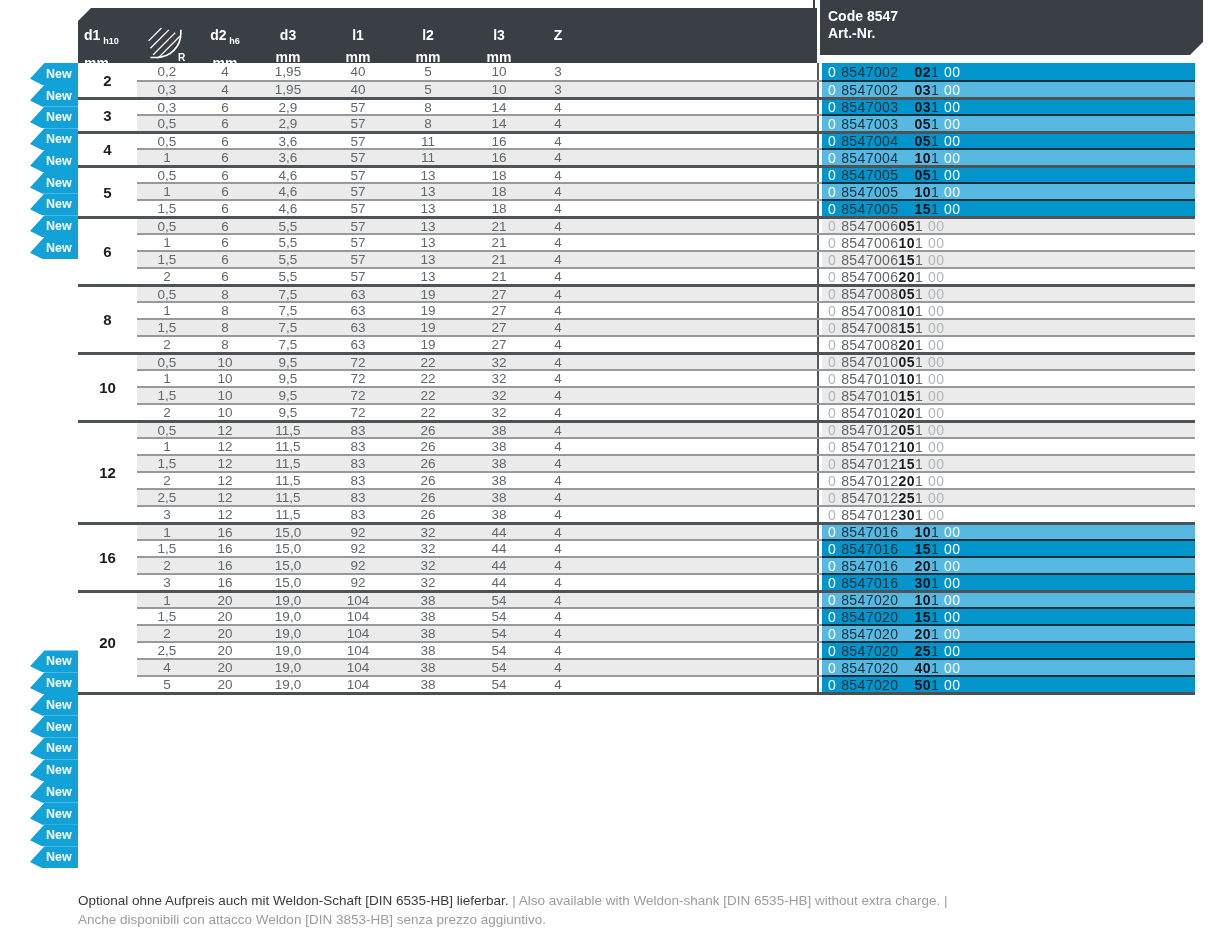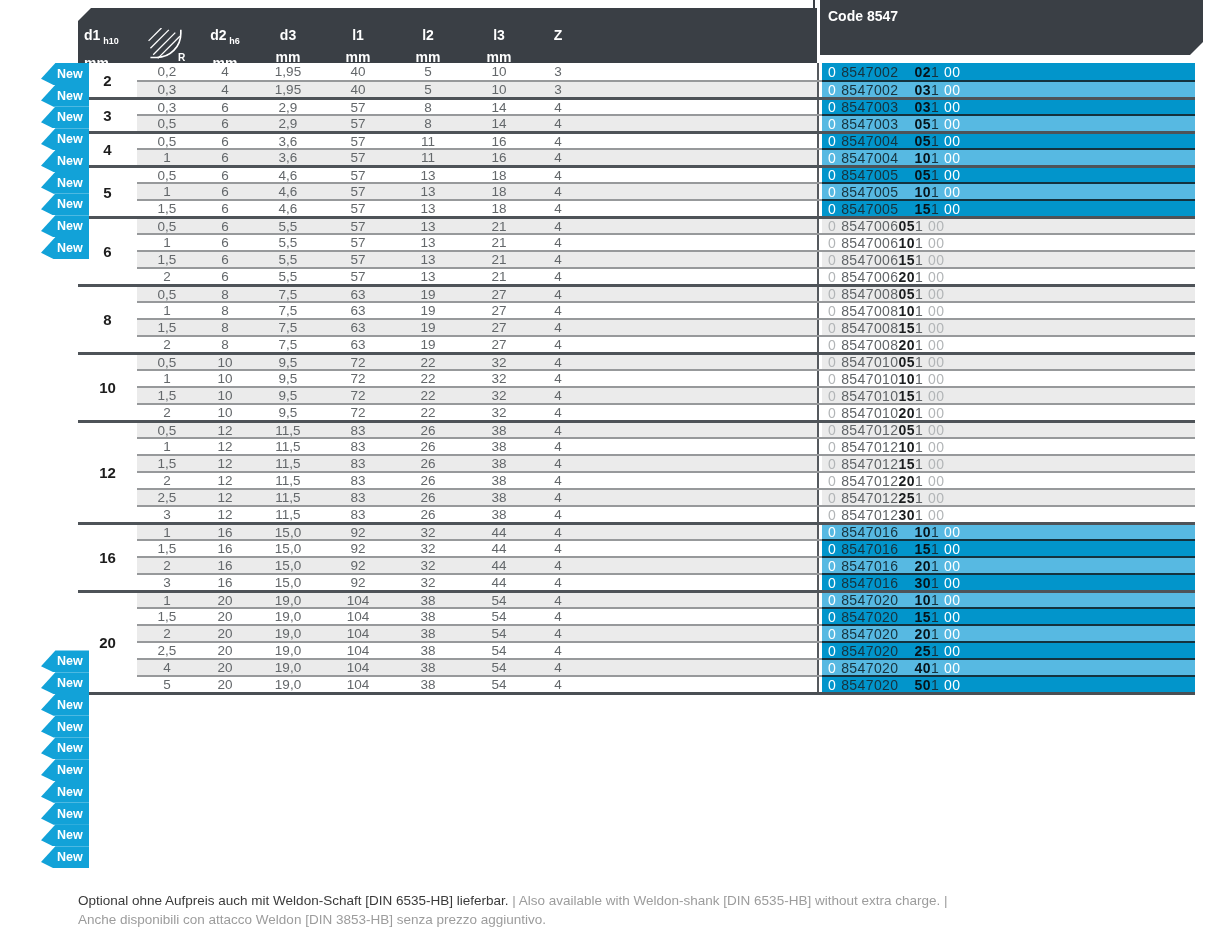--- a/index.html
+++ b/index.html
@@ -54,21 +54,21 @@
   .art .boldp { color:#1A1D1F; font-weight:bold; }
   .art .sp1 { width:5px; display:inline-block; }
   .art.dark { background:#0295CB; }
   .art.light { background:#57B9E2; }
   .art.new .dim { color:#FFFFFF; }
   .art.new .mainp { color:#16323D; }
   .art.new .boldp { color:#06141B;margin-left:16px; }
 
   
   #badges { position:absolute; left:30px; top:63px; width:48px; height:806px; z-index:3; }
-  .badge { position:absolute; left:11px; width:48px; height:21.9px; background:#12A2D8;
+  .badge { position:absolute; left:0; width:48px; height:21.9px; background:#12A2D8;
     clip-path:polygon(30% 0, 100% 0, 100% 100%, 26% 100%, 0 72%);
     display:flex; align-items:center; padding-left:16px;
     color:#fff; font-size:12.5px; font-weight:bold; }
 
   
   #footer { position:absolute; left:78px; top:891px; width:1090px;
     font-size:13.5px; line-height:19px; }
   #footer .dark { color:#3A3A3A; }
   #footer .light { color:#9C9C9C; }
 
@@ -117,20 +117,21 @@
     <span>l3</span>
     <span>mm</span>
   </div>
   <div class="hcell w-z">
     <span>Z</span>
   </div>
 </div>
 
 <div class="hdr-art">
   <div class="line">Code 8547</div>
+  <div class="line">Art.-Nr.</div>
 </div>
 
 <div id="groups">
     <div class="group">
       <div class="d1lab">2</div>
       <div class="row even">
         <div class="sp w-sp gt"></div>
         <div class="cell st bt gt w-r">0,2</div>
         <div class="cell st bt gt w-d2">4</div>
         <div class="cell st bt gt w-d3">1,95</div>

